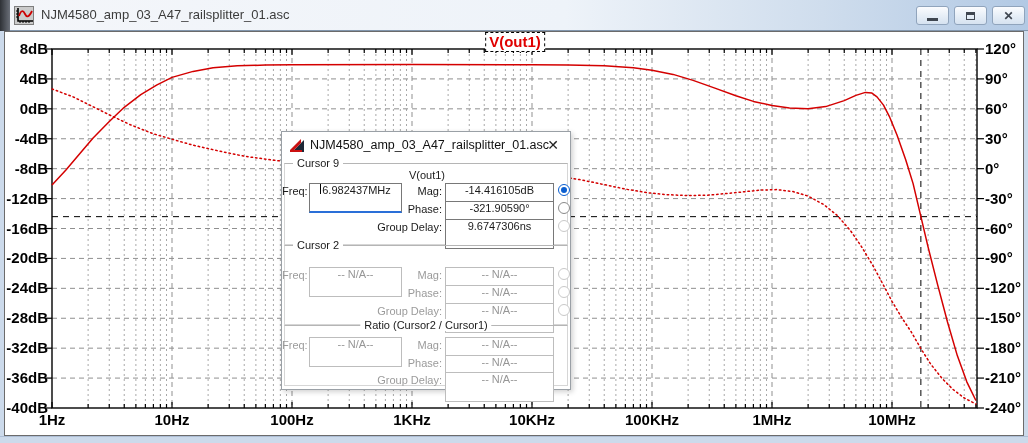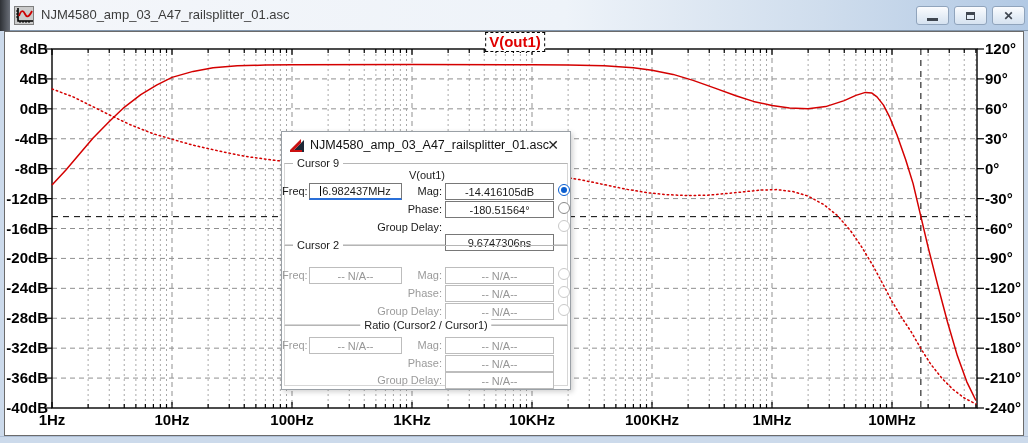--- a/index.html
+++ b/index.html
@@ -48,22 +48,22 @@
   .dlg-close{position:absolute;right:8px;top:4px;width:18px;height:18px;display:flex;
     align-items:center;justify-content:center;font-size:14px;color:#222;cursor:default}
   .fs{position:absolute;left:2px;width:284px;border:1px solid #d6d6d6;border-top:1px solid #b5b5b5;box-sizing:border-box}
   .fs1{top:31px;height:82px}
   .fs2{top:113px;height:80px}
   .fs3{top:193px;height:61px;border-bottom:1px solid #d6d6d6}
   .legend{position:absolute;top:-7px;left:8px;background:#fff;padding:0 4px;white-space:nowrap}
   .legend-center{left:50%;transform:translateX(-50%)}
   .dis{color:#9b9b9b}
   .flabel{position:absolute;white-space:nowrap;text-align:right}
-  .vbox{position:absolute;height:17px;box-sizing:border-box;background:#fff;border:1px solid #787878;
-    display:flex;align-items:center;justify-content:center;white-space:nowrap}
+  .vbox{position:absolute;height:30px;box-sizing:border-box;background:#fff;border:1px solid #787878;
+    display:flex;justify-content:center;white-space:nowrap}
   .vbox.na{border-color:#bdbdbd;color:#969696}
   .freqbox{border-bottom:2px solid #2a6fd8}
   .caret{display:inline-block;width:1px;height:10px;background:#000;margin-right:1px}
   .radio{position:absolute;width:12px;height:12px;border-radius:50%;background:#fff;
     border:1px solid #8a8a8a;box-sizing:border-box}
   .radio.sel{border:1px solid #0b5fd0}
   .radio.sel::after{content:'';position:absolute;left:2px;top:2px;right:2px;bottom:2px;border-radius:50%;background:#0b5fd0}
   .radio.dis{border-color:#c9c9c9}
 </style>
 </head>
@@ -409,24 +409,24 @@
   <div class="flabel" style="left:90px;top:37px;width:110px;text-align:center">V(out1)</div>
   <div class="flabel" style="left:0;top:53px;width:25px">Freq:</div>
   <div class="vbox freqbox" style="left:27px;top:51px;width:93px">
       <span class="caret"></span>
       <span>6.982437MHz</span>
     </div>
   <div class="flabel" style="left:60px;top:53px;width:100px">Mag:</div>
   <div class="vbox" style="left:163px;top:51px;width:109px">-14.416105dB</div>
   <div class="radio sel" style="left:276px;top:52px"></div>
   <div class="flabel" style="left:60px;top:71px;width:100px">Phase:</div>
-  <div class="vbox" style="left:163px;top:69px;width:109px">-180.51564°</div>
+  <div class="vbox" style="left:163px;top:69px;width:109px">-321.90590°</div>
   <div class="radio" style="left:276px;top:70px"></div>
   <div class="flabel" style="left:60px;top:89px;width:100px">Group Delay:</div>
-  <div class="vbox" style="left:163px;top:102px;width:109px">9.6747306ns</div>
+  <div class="vbox" style="left:163px;top:87px;width:109px">9.6747306ns</div>
   <div class="radio dis" style="left:276px;top:88px"></div>
 
   <div class="fs fs2">
     <span class="legend">Cursor 2</span>
   </div>
   <div class="flabel dis" style="left:0;top:137px;width:25px">Freq:</div>
   <div class="vbox na" style="left:27px;top:135px;width:93px">-- N/A--</div>
   <div class="flabel dis" style="left:60px;top:137px;width:100px">Mag:</div>
   <div class="vbox na" style="left:163px;top:135px;width:109px">-- N/A--</div>
   <div class="radio dis" style="left:276px;top:136px"></div>

